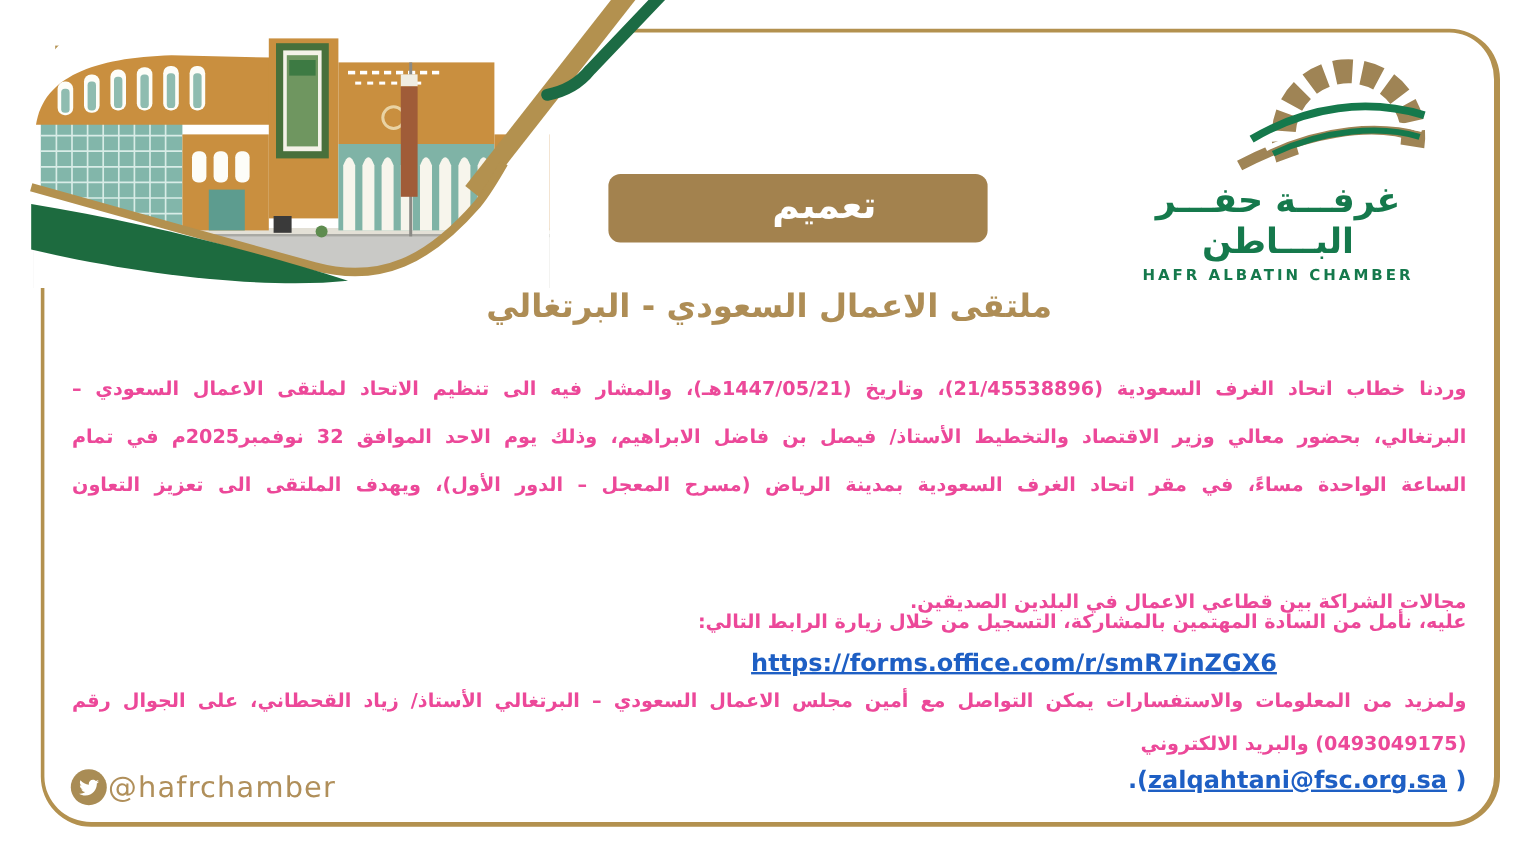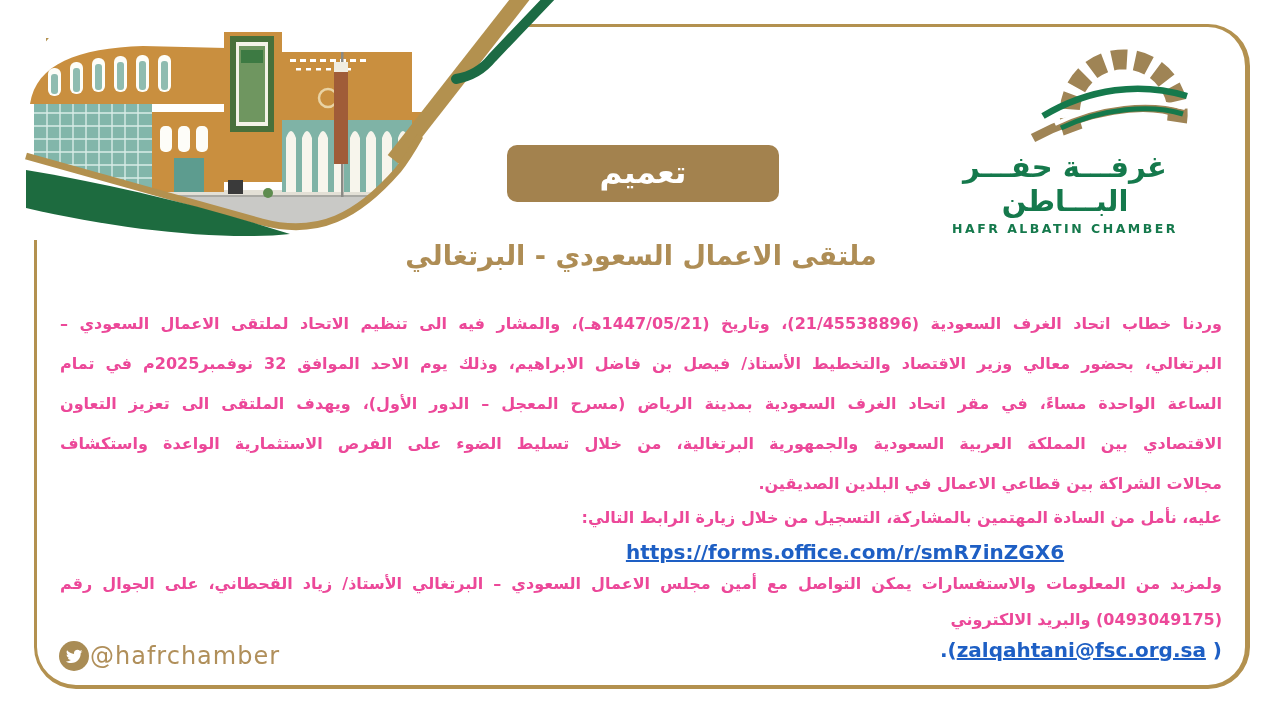--- a/index.html
+++ b/index.html
@@ -12,21 +12,21 @@
   .cover{position:absolute;background:#fff;z-index:2;}
   .cover-top{left:20px;top:12px;width:500px;height:26px;}
   .cover-left{left:22px;top:24px;width:24px;height:148px;}
   
   .building{position:absolute;left:28px;top:12px;width:430px;height:228px;z-index:3;}
   
   .ribbon{position:absolute;left:0;top:0;width:700px;height:300px;z-index:4;pointer-events:none;}
   
   .badge{position:absolute;left:507px;top:145px;width:272px;height:57px;background:#A3824E;
          border-radius:10px;color:#fff;font-size:31px;font-weight:bold;text-align:center;
-         line-height:55px;z-index:5;}
+         line-height:55px;z-index:5;padding-left:44px;}
   
   .logo{position:absolute;left:915px;top:44px;width:300px;z-index:5;text-align:center;}
   .logo-ar{color:#15794C;font-size:29px;font-weight:bold;direction:rtl;margin-top:2px;}
   .logo-en{color:#15794C;font-size:12.5px;font-weight:bold;letter-spacing:2.5px;margin-top:3px;}
   
   .title{position:absolute;left:60px;top:240px;width:1162px;text-align:center;
          color:#AE8D55;font-size:27px;font-weight:bold;direction:rtl;z-index:5;}
   
   .bline{position:absolute;left:60px;width:1162px;direction:rtl;color:#ec4899;
          font-size:16px;font-weight:bold;z-index:5;white-space:nowrap;}
@@ -173,22 +173,21 @@
     </svg>
     <div class="logo-ar">غرفـــة حفـــر البـــاطن</div>
     <div class="logo-en">HAFR ALBATIN CHAMBER</div>
   </div>
 
   <div class="title">ملتقى الاعمال السعودي - البرتغالي</div>
 
   <div class="bline just" style="top:314px">وردنا خطاب اتحاد الغرف السعودية (21/45538896)، وتاريخ (1447/05/21هـ)، والمشار فيه الى تنظيم الاتحاد لملتقى الاعمال السعودي –</div>
   <div class="bline just" style="top:354px">البرتغالي، بحضور معالي وزير الاقتصاد والتخطيط الأستاذ/ فيصل بن فاضل الابراهيم، وذلك يوم الاحد الموافق 32 نوفمبر2025م في تمام</div>
   <div class="bline just" style="top:394px">الساعة الواحدة مساءً، في مقر اتحاد الغرف السعودية بمدينة الرياض (مسرح المعجل – الدور الأول)، ويهدف الملتقى الى تعزيز التعاون</div>
-  <div class="bline just" style="top:434px">الاقتصادي بين المملكة العربية السعودية والجمهورية البرتغالية، من خلال تسليط الضوء على الفرص الاستثمارية الواعدة واستكشاف</div>
-  <div class="bline rt" style="top:474px">مجالات الشراكة بين قطاعي الاعمال في البلدين الصديقين.</div>
+  <div class="bline rt" style="top:492px">مجالات الشراكة بين قطاعي الاعمال في البلدين الصديقين.</div>
   <div class="bline rt" style="top:508px">عليه، نأمل من السادة المهتمين بالمشاركة، التسجيل من خلال زيارة الرابط التالي:</div>
 
   <div class="linkline">
     <a href="#">https://forms.office.com/r/smR7inZGX6</a>
   </div>
 
   <div class="bline just" style="top:574px">ولمزيد من المعلومات والاستفسارات يمكن التواصل مع أمين مجلس الاعمال السعودي – البرتغالي الأستاذ/ زياد القحطاني، على الجوال رقم</div>
   <div class="bline rt" style="top:610px">(0493049175) والبريد الالكتروني</div>
 
   <div class="emailline">

